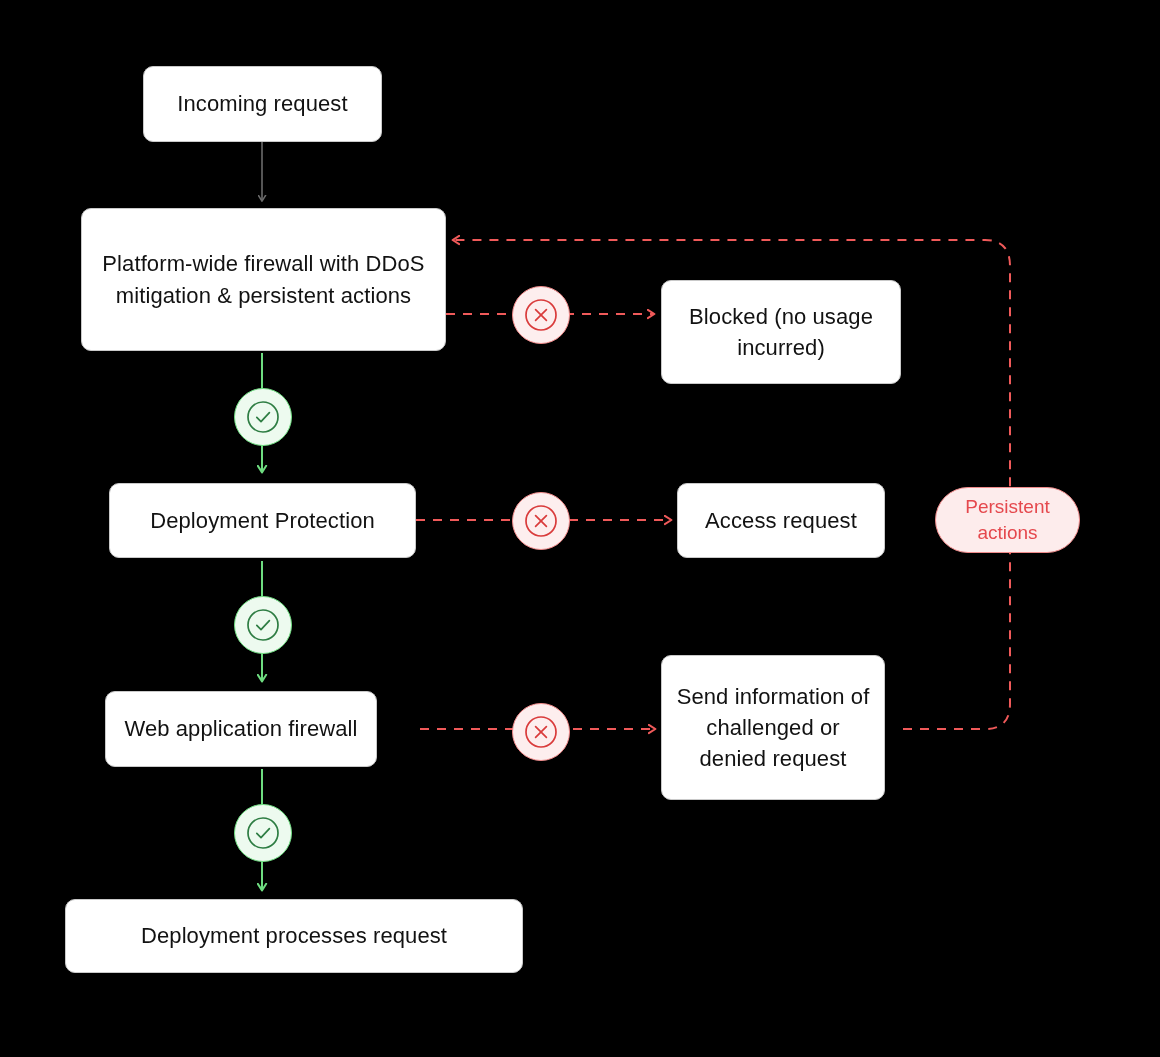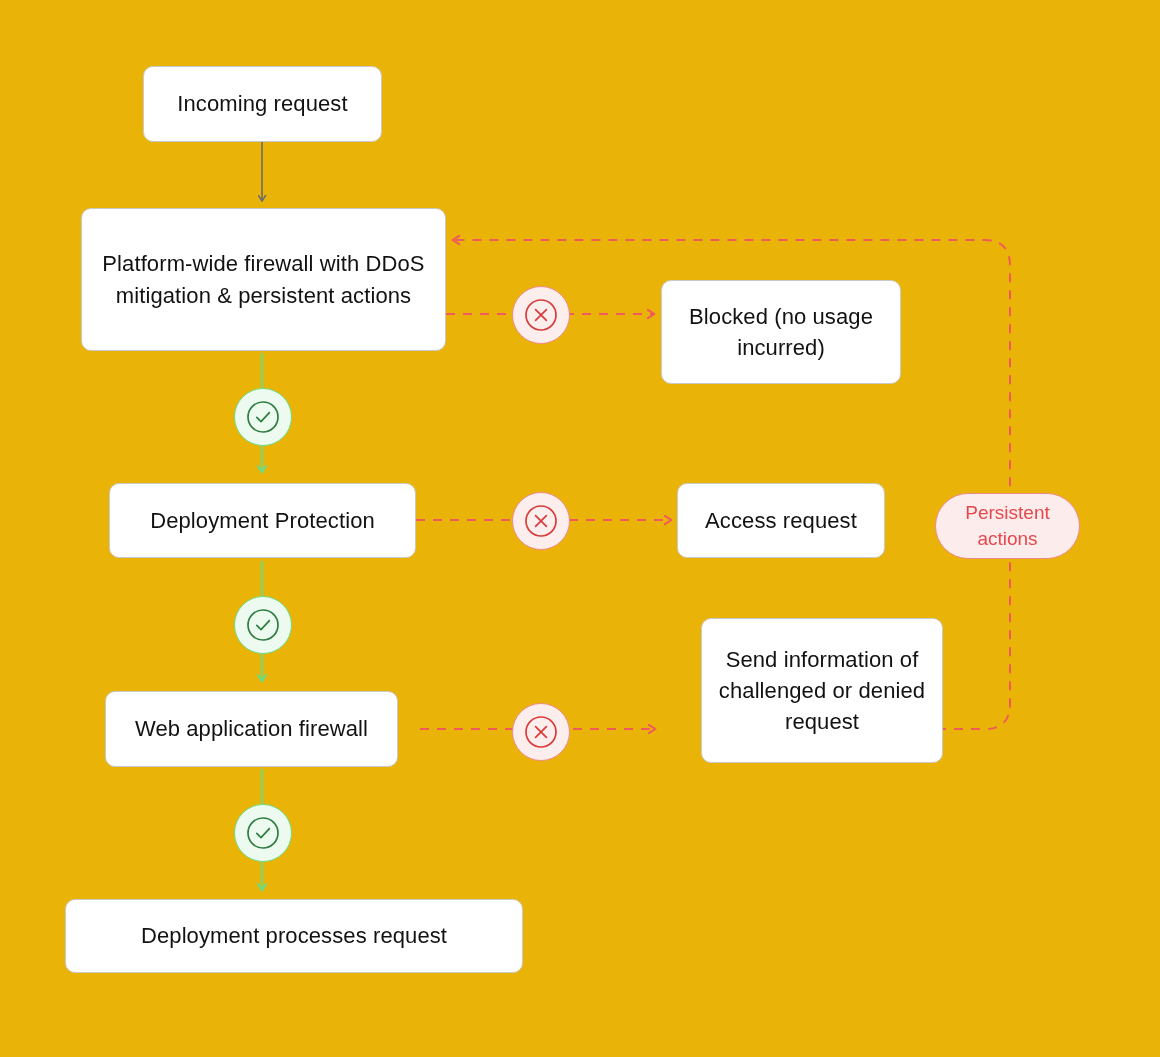--- a/index.html
+++ b/index.html
@@ -4,21 +4,21 @@
 <style>
   html, body {
     margin: 0;
     padding: 0;
     background: #fafafa;
   }
   #canvas {
     position: relative;
     width: 1160px;
     height: 1057px;
-    background: #eab308;
+    background: #000000;
     font-family: "Liberation Sans", "DejaVu Sans", sans-serif;
     overflow: hidden;
   }
   #edges {
     position: absolute;
     left: 0;
     top: 0;
     width: 1160px;
     height: 1057px;
     pointer-events: none;
@@ -46,21 +46,20 @@
     border: 1px solid #ef8a8a;
     border-radius: 999px;
     display: flex;
     align-items: center;
     justify-content: center;
     text-align: center;
     color: #e5484d;
     font-size: 19px;
     line-height: 1.35;
     padding: 4px 10px;
-    margin-top: 6px;
   }
   .badge {
     position: absolute;
     width: 56px;
     height: 56px;
     border-radius: 50%;
     display: flex;
     align-items: center;
     justify-content: center;
   }
@@ -122,25 +121,25 @@
   </div>
 
   <div class="node" style="left:109px; top:483px; width:307px; height:75px;">
     <span>Deployment Protection</span>
   </div>
 
   <div class="node" style="left:677px; top:483px; width:208px; height:75px;">
     <span>Access request</span>
   </div>
 
-  <div class="node" style="left:105px; top:691px; width:293px; height:76px;">
+  <div class="node" style="left:105px; top:691px; width:272px; height:76px;">
     <span>Web application firewall</span>
   </div>
 
-  <div class="node" style="left:661px; top:618px; width:242px; height:145px;margin-left:40px;">
+  <div class="node" style="left:661px; top:655px; width:224px; height:145px;">
     <span>Send information of challenged or denied request</span>
   </div>
 
   <div class="node" style="left:65px; top:899px; width:458px; height:74px;">
     <span>Deployment processes request</span>
   </div>
 
   <div class="pill" style="left:935px; top:487px; width:145px; height:66px;">
     <span>Persistent actions</span>
   </div>

